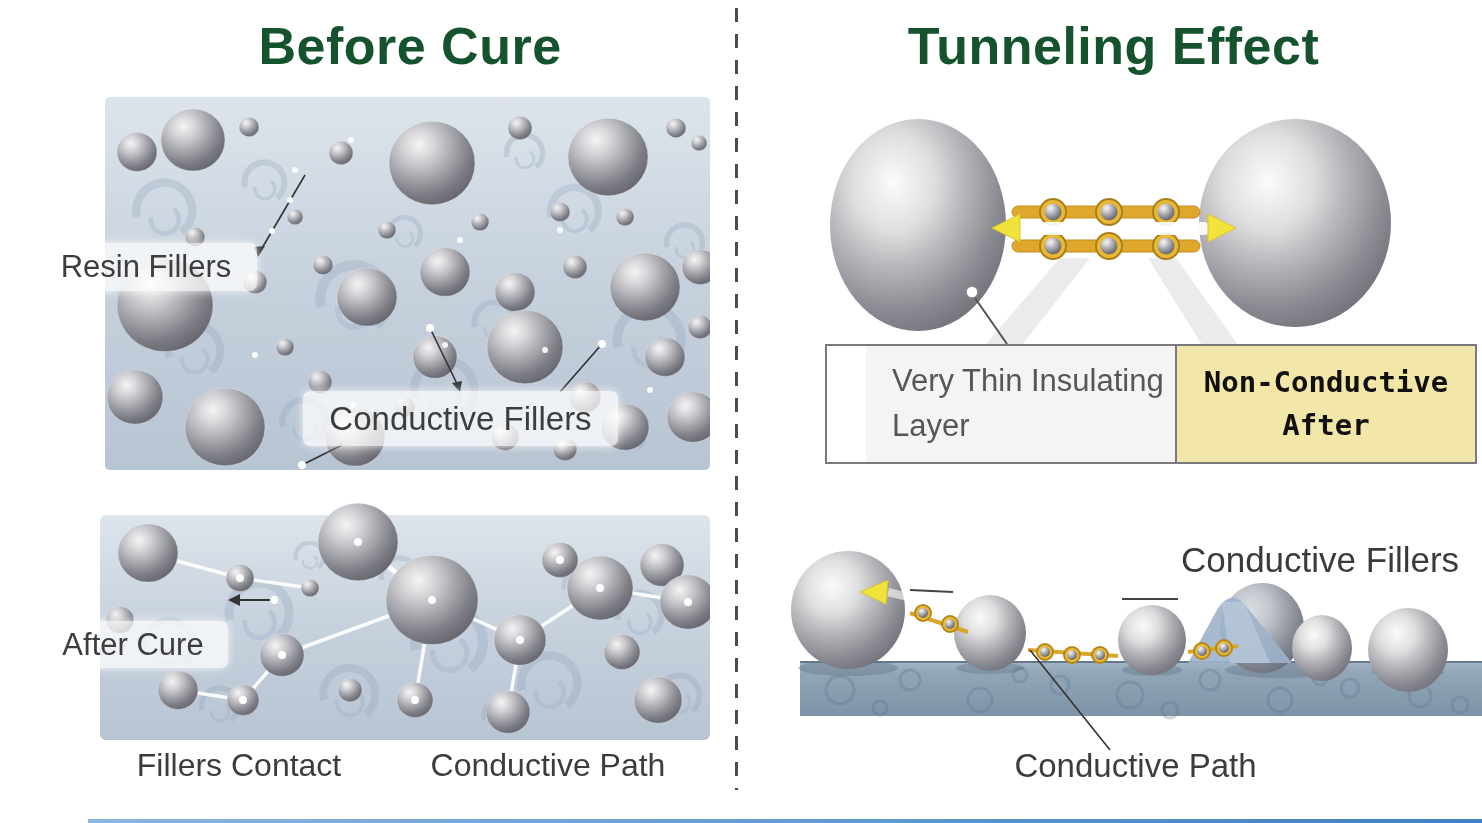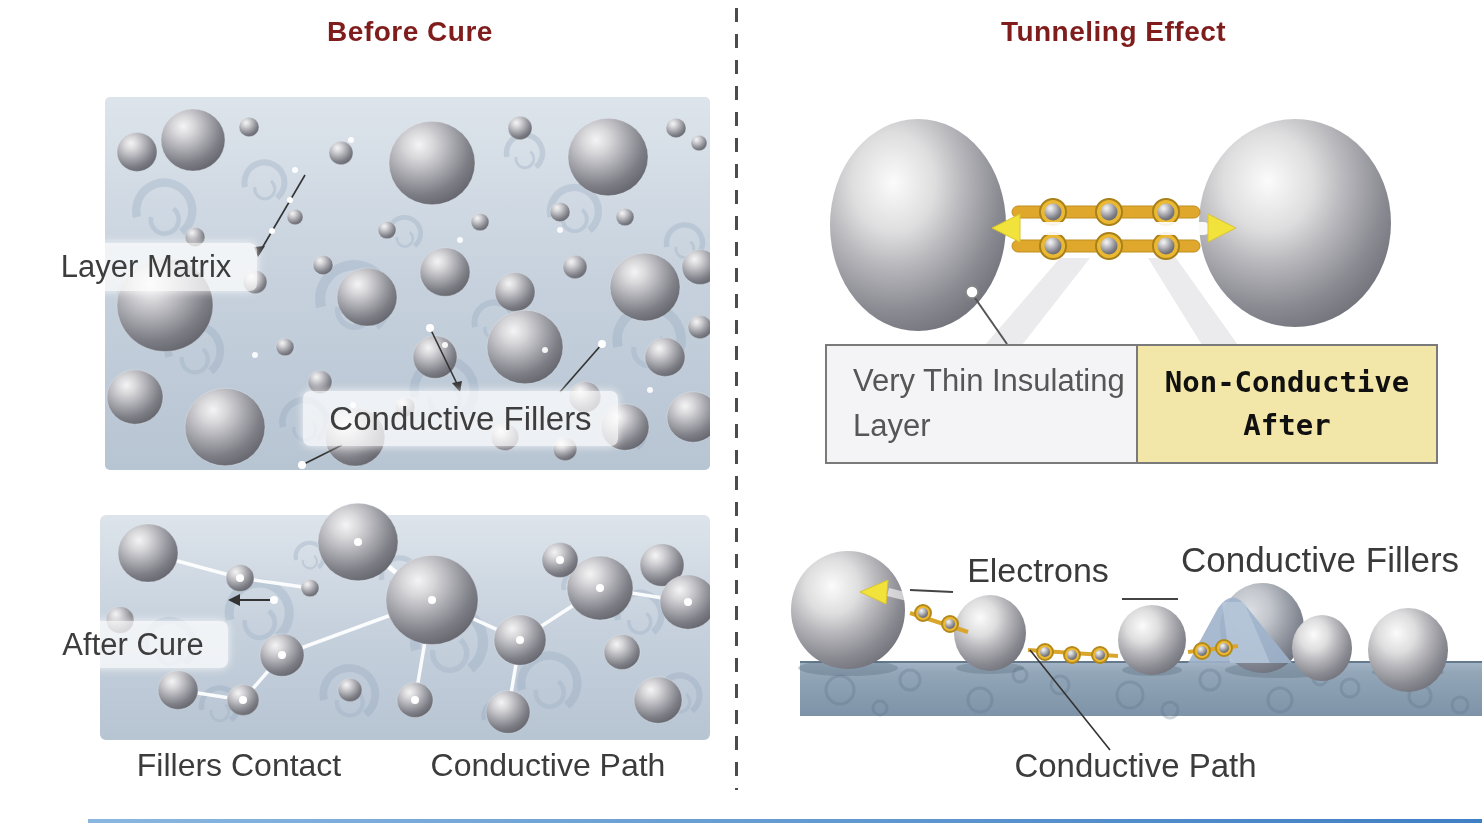--- a/index.html
+++ b/index.html
@@ -1,19 +1,19 @@
 <!DOCTYPE html>
 <html><head>
 <meta charset="utf-8">
 <style>
   html,body{margin:0;padding:0;background:#ffffff;}
   .canvas{position:relative;width:1482px;height:823px;background:#ffffff;overflow:hidden;
           font-family:"Liberation Sans",sans-serif;}
-  .abs{position:absolute;}
-  .title{position:absolute;z-index:4;font-size:28px;font-weight:bold;color:#7f1d1d;
+  .abs{position:absolute;padding-left:39px;}
+  .title{position:absolute;z-index:4;font-size:52px;font-weight:bold;color:#14532d;
          text-align:center;letter-spacing:0.5px;}
   .title.left{left:100px;top:16px;width:620px;}
   .title.right{left:745px;top:16px;width:737px;}
   .divider{position:absolute;left:735px;top:8px;width:3px;height:782px;z-index:2;
            background:repeating-linear-gradient(#4c4c4c 0 14px,transparent 14px 26px);}
   svg.panel{position:absolute;z-index:1;}
   .flabel{position:absolute;z-index:3;color:#3d3d3d;}
   .pill{background:rgba(255,255,255,0.74);border-radius:7px;box-shadow:0 0 10px rgba(255,255,255,0.8);}
   .resin-matrix{left:35px;top:243px;width:222px;height:48px;line-height:48px;font-size:31px;text-align:center;}
   .cond-fillers-left{left:303px;top:391px;width:315px;height:55px;line-height:55px;font-size:33px;text-align:center;}
@@ -311,29 +311,28 @@
       <circle cx="442" cy="141" r="5" fill="url(#mg)"></circle>
       <circle cx="464" cy="138" r="8" fill="#eeba32" stroke="#b3891c" stroke-width="2"></circle>
       <circle cx="464" cy="138" r="5" fill="url(#mg)"></circle>
       <line x1="128" y1="82" x2="152" y2="88" stroke="#fff" stroke-width="8" stroke-opacity="0.6"></line>
       <polygon points="100,82 128,70 126,94" fill="#f2e33c" stroke="#d8c52c"></polygon>
       <line x1="150" y1="80" x2="193" y2="82" stroke="#444" stroke-width="2"></line>
       <line x1="362" y1="89" x2="418" y2="89" stroke="#444" stroke-width="2"></line>
       <line x1="270" y1="140" x2="350" y2="240" stroke="#333" stroke-width="1.6"></line>
     </svg>
 
-  <div class="flabel pill resin-matrix">Layer Matrix</div>
+  <div class="flabel pill resin-matrix">Resin Fillers</div>
   <div class="flabel pill cond-fillers-left">Conductive Fillers</div>
   <div class="flabel pill after-cure">After Cure</div>
   <div class="flabel caption particle-contact">Fillers Contact</div>
   <div class="flabel caption cond-path-left">Conductive Path</div>
 
   <div class="abs boxes-row">
     <div class="box-insulating">Very Thin Insulating Layer</div>
     <div class="box-nonconductive">Non-Conductive After</div>
   </div>
 
-  <div class="flabel electrons">Electrons</div>
   <div class="flabel cond-fillers-right">Conductive Fillers</div>
   <div class="flabel cond-path-right">Conductive Path</div>
 
   <div class="progress-line"></div>
 </div>
 
 </body></html>

